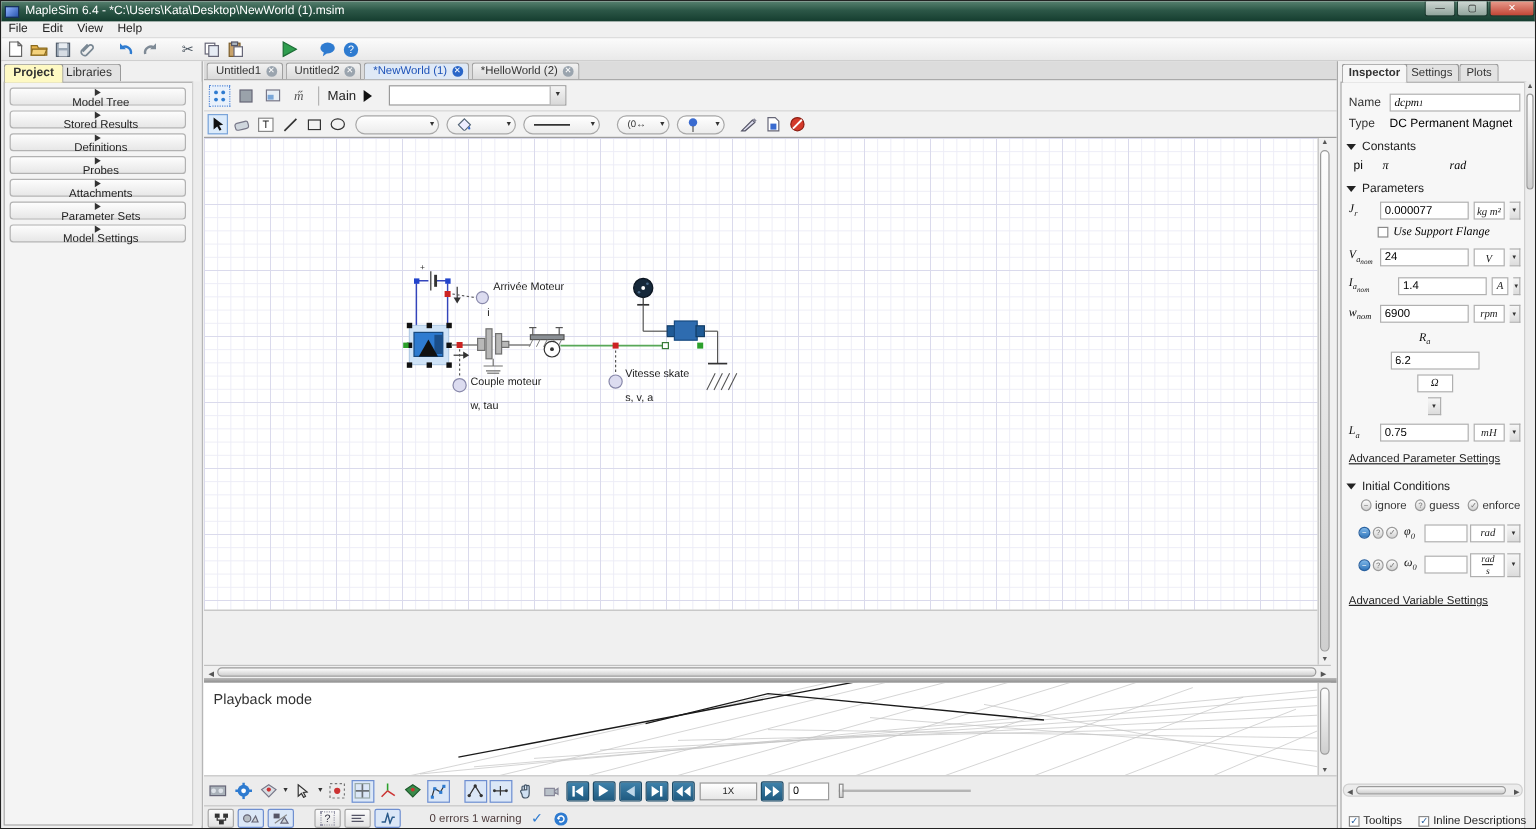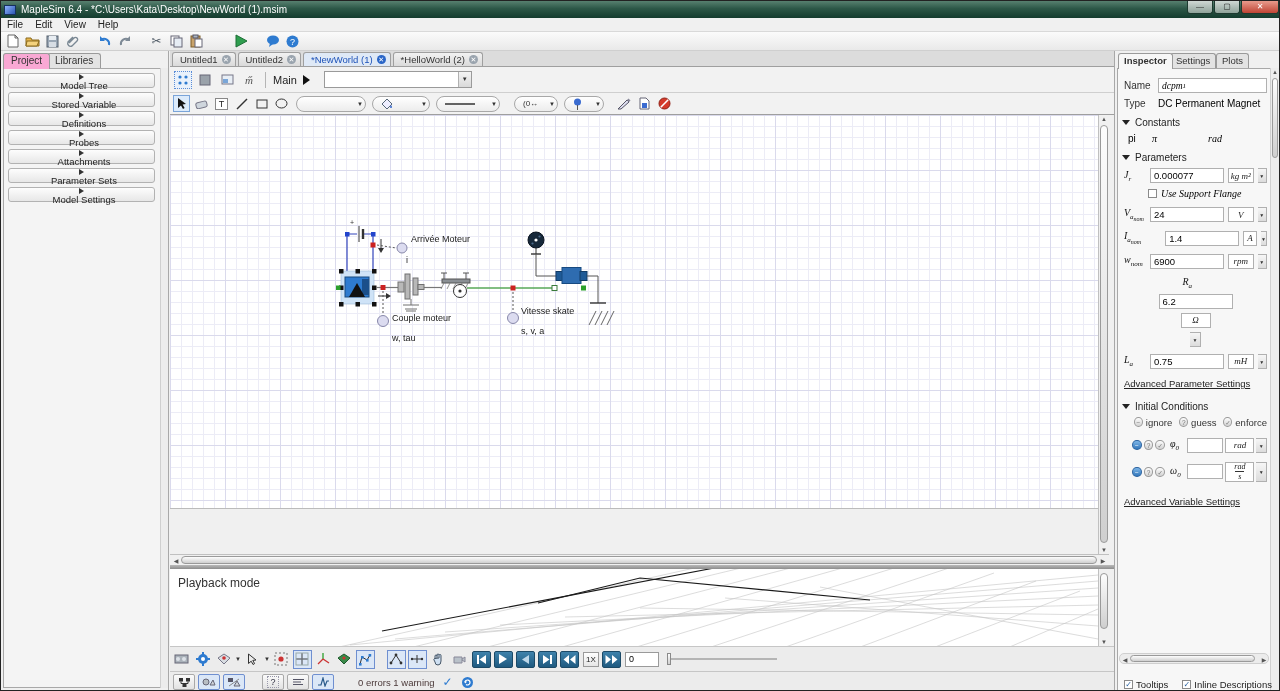--- a/index.html
+++ b/index.html
@@ -19,21 +19,21 @@
   #menubar span { padding:0 6px; }
 
   
   #toolbar { left:0; top:31px; width:1280px; height:19px; background:linear-gradient(180deg,#fbfbfb,#e9e9e9); border-bottom:1px solid #cfcfcf; display:flex; align-items:center; }
   .tb-ico { width:17px; height:15px; margin-left:3px; display:flex; align-items:center; justify-content:center; }
   .tb-gap { width:12px; }
 
   
   #left-panel { left:0; top:50px; width:168px; height:641px; background:#f0f0f0; border-right:1px solid #a8a8a8; }
   .ptab { position:absolute; top:2px; height:15px; font-size:10px; padding:1px 7px; border:1px solid #9a9a9a; border-bottom:none; border-radius:3px 3px 0 0; background:#e3e3e3; color:#333; }
-  .ptab.active { background:#f9a8d4; font-weight:normal; z-index:2; height:16px; }
+  .ptab.active { background:#fef9c3; font-weight:bold; z-index:2; height:16px; }
   #left-body { position:absolute; left:2px; top:17px; width:158px; height:620px; background:#f4f4f4; border:1px solid #a8a8a8; }
   .sect { position:relative; margin:4px 5px 0 4px; height:15px; border:1px solid #b2b2b2; border-radius:3px; background:linear-gradient(180deg,#fdfdfd,#e7e7e7); font-size:9.5px; color:#222; display:flex; align-items:center; padding-left:5px;flex-direction:column; }
   .tri-r { width:0; height:0; border-left:5px solid #333; border-top:3px solid transparent; border-bottom:3px solid transparent; margin-right:5px; }
   #left-scroll { position:absolute; right:0; top:17px; width:8px; height:620px; background:#ececec; border-left:1px solid #cfcfcf; }
 
   
   #doc-tabs { left:169px; top:50px; width:944px; height:16px; background:#dcdcdc; border-bottom:1px solid #9f9f9f; display:flex; align-items:center; }
   .dtab { height:14px; margin-left:2px; padding:0 4px 0 7px; border:1px solid #9f9f9f; border-bottom:none; border-radius:3px 3px 0 0; background:linear-gradient(180deg,#f2f2f2,#dadada); font-size:9.5px; color:#333; display:flex; align-items:center; gap:4px; }
   .dtab.active { background:#dfe9f6; color:#1d52b8; }
   .tab-x { width:9px; height:9px; border-radius:50%; background:#9aa4ae; color:#fff; font-size:7px; line-height:9px; text-align:center; }
@@ -69,21 +69,21 @@
 
   
   #play3d { left:169px; top:568px; width:928px; height:77px; background:#fff; overflow:hidden; }
   #playback-mode-label { position:absolute; left:8px; top:7px; font-size:12px; color:#333; }
   #play3d-vscroll { left:1097px; top:568px; width:11px; height:77px; background:#f0f0f0; border-left:1px solid #c0c0c0; }
 
   #toolbar3d { left:169px; top:645px; width:944px; height:25px; background:#ececec; border-top:1px solid #c6c6c6; display:flex; align-items:center; }
   .t3-ico { width:19px; height:19px; margin-left:2px; display:flex; align-items:center; justify-content:center; border:1px solid transparent; }
   .t3-ico.sel { border:1px solid #6f8fd0; background:#dbe7f7; }
   .pb-btn { width:19px; height:17px; margin-left:3px; border:1px solid #1c4a67; border-radius:2px; background:linear-gradient(180deg,#3f82ab,#1f5a80); display:flex; align-items:center; justify-content:center; }
-  .speed-box { width:16px; height:15px; border:1px solid #9a9a9a; background:linear-gradient(180deg,#fff,#e6e6e6); font-size:8px; text-align:center; line-height:14px; margin-left:4px; color:#222; }
+  .speed-box { width:48px; height:15px; border:1px solid #9a9a9a; background:linear-gradient(180deg,#fff,#e6e6e6); font-size:8px; text-align:center; line-height:14px; margin-left:4px; color:#222; }
   .time-input { width:34px; height:15px; border:1px solid #9a9a9a; font-size:9px; padding-left:3px; margin-left:4px; font-family:"Liberation Sans",sans-serif; }
   .slider-track { width:110px; height:2px; background:#b5b5b5; margin-left:8px; position:relative; }
   .slider-handle { position:absolute; left:0; top:-5px; width:4px; height:12px; background:linear-gradient(180deg,#fdfdfd,#cfcfcf); border:1px solid #8a8a8a; }
 
   
   #statusbar { left:169px; top:670px; width:944px; height:21px; background:#ececec; border-top:1px solid #c6c6c6; display:flex; align-items:center; font-size:9.5px; color:#4c3a3a; }
   .st-btn { width:22px; height:16px; margin-left:3px; border:1px solid #a9a9a9; border-radius:2px; background:linear-gradient(180deg,#fbfbfb,#e2e2e2); display:flex; align-items:center; justify-content:center; }
   .st-btn.sel { border:1px solid #6f8fd0; background:#dbe7f7; }
 
   
@@ -211,21 +211,21 @@
 <div id="left-panel" class="abs">
   <div class="ptab active" style="left:2px;">Project</div>
   <div class="ptab" style="left:46px;">Libraries</div>
   <div id="left-body">
     <div class="sect">
         <span class="tri-r"></span>
         <span>Model Tree</span>
       </div>
     <div class="sect">
         <span class="tri-r"></span>
-        <span>Stored Variable</span>
+        <span>Stored Results</span>
       </div>
     <div class="sect">
         <span class="tri-r"></span>
         <span>Definitions</span>
       </div>
     <div class="sect">
         <span class="tri-r"></span>
         <span>Probes</span>
       </div>
     <div class="sect">

